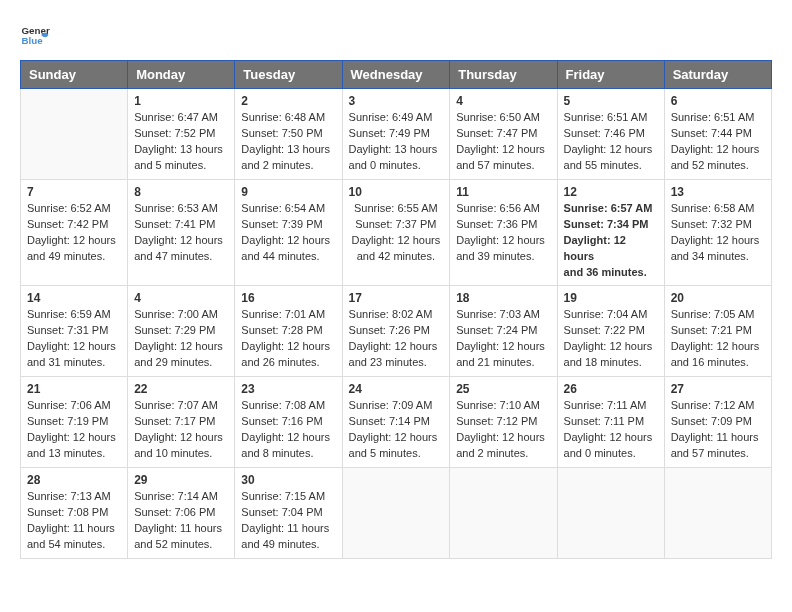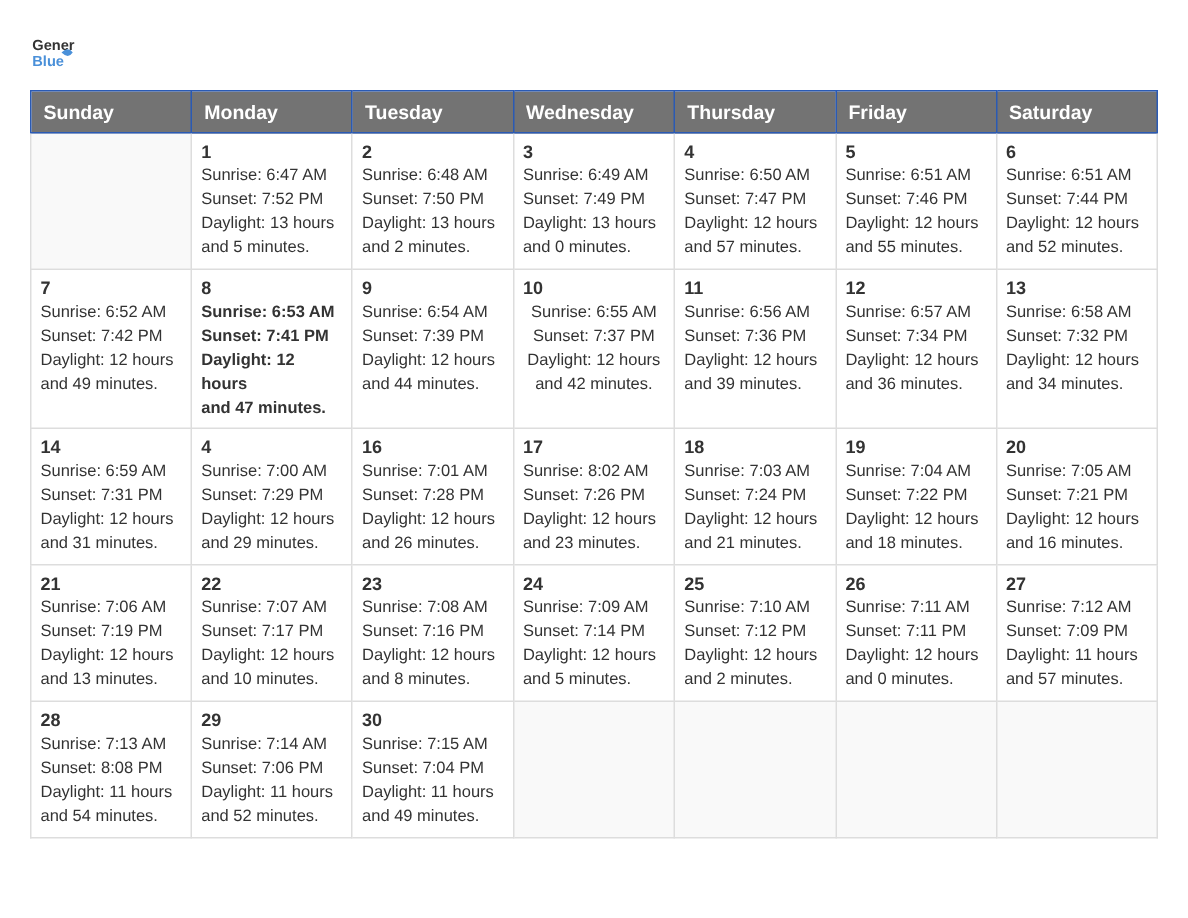--- a/index.html
+++ b/index.html
@@ -151,21 +151,21 @@
       <tr>
         <td>
           <span class="day-number">7</span>
           <div class="cell-content" style="white-space: pre-line;">Sunrise: 6:52 AM
 Sunset: 7:42 PM
 Daylight: 12 hours
 and 49 minutes.</div>
         </td>
         <td>
           <span class="day-number">8</span>
-          <div class="cell-content" style="white-space: pre-line; font-weight: bold;">Sunrise: 6:53 AM
+          <div class="cell-content" style="white-space: pre-line;">Sunrise: 6:53 AM
 Sunset: 7:41 PM
 Daylight: 12 hours
 and 47 minutes.</div>
         </td>
         <td>
           <span class="day-number">9</span>
           <div class="cell-content" style="white-space: pre-line;">Sunrise: 6:54 AM
 Sunset: 7:39 PM
 Daylight: 12 hours
 and 44 minutes.</div>
@@ -179,21 +179,21 @@
         </td>
         <td>
           <span class="day-number">11</span>
           <div class="cell-content" style="white-space: pre-line;">Sunrise: 6:56 AM
 Sunset: 7:36 PM
 Daylight: 12 hours
 and 39 minutes.</div>
         </td>
         <td>
           <span class="day-number">12</span>
-          <div class="cell-content" style="white-space: pre-line;">Sunrise: 6:57 AM
+          <div class="cell-content" style="white-space: pre-line; font-weight: bold;">Sunrise: 6:57 AM
 Sunset: 7:34 PM
 Daylight: 12 hours
 and 36 minutes.</div>
         </td>
         <td>
           <span class="day-number">13</span>
           <div class="cell-content" style="white-space: pre-line;">Sunrise: 6:58 AM
 Sunset: 7:32 PM
 Daylight: 12 hours
 and 34 minutes.</div>
@@ -298,21 +298,21 @@
           <div class="cell-content" style="white-space: pre-line;">Sunrise: 7:12 AM
 Sunset: 7:09 PM
 Daylight: 11 hours
 and 57 minutes.</div>
         </td>
       </tr>
       <tr>
         <td>
           <span class="day-number">28</span>
           <div class="cell-content" style="white-space: pre-line;">Sunrise: 7:13 AM
-Sunset: 8:08 PM
+Sunset: 7:08 PM
 Daylight: 11 hours
 and 54 minutes.</div>
         </td>
         <td>
           <span class="day-number">29</span>
           <div class="cell-content" style="white-space: pre-line;">Sunrise: 7:14 AM
 Sunset: 7:06 PM
 Daylight: 11 hours
 and 52 minutes.</div>
         </td>

